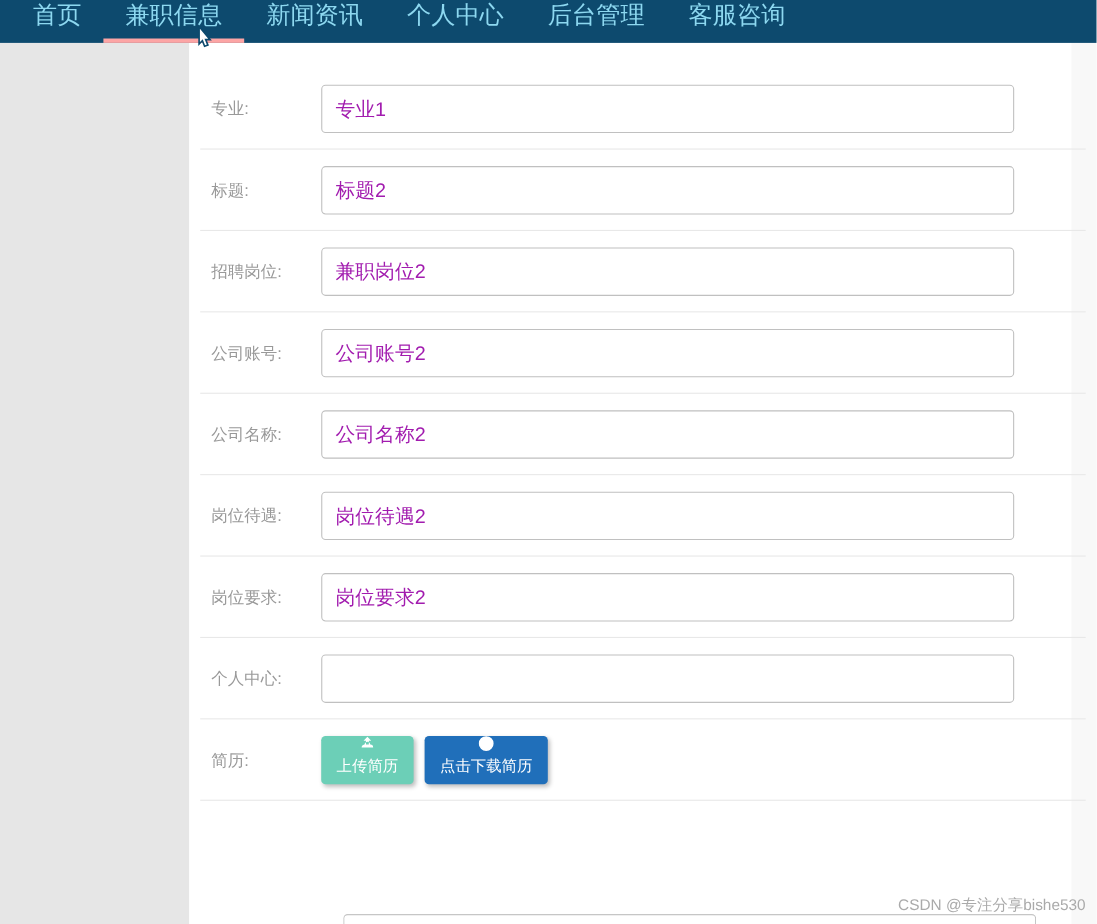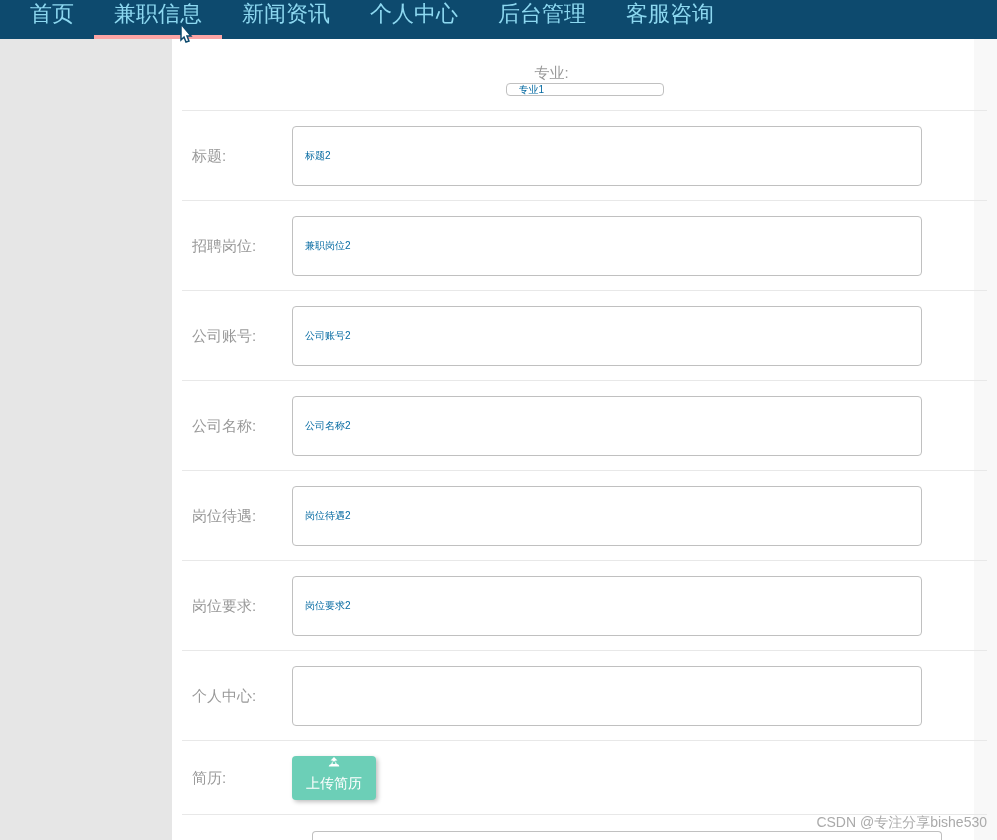--- a/index.html
+++ b/index.html
@@ -76,38 +76,37 @@
       padding: 0 10px 0 10px;
     }
     .form-row {
       display: flex;
       align-items: center;
       padding: 15px 10px 14px 10px;
       border-bottom: 1px solid #e8e8e8;
       position: relative;
     }
     .form-row:first-child {
-      padding-top: 25px;
-      flex-direction: column;
+      padding-top: 38px;
     }
     .form-label {
       width: 100px;
       color: #999;
       font-size: 15px;
       flex-shrink: 0;
       text-align: left;
     }
     .form-input {
       flex: 1;
-      height: 60px;
+      height: 44px;
       border: 1px solid #c0c0c0;
       border-radius: 4px;
       padding: 0 12px;
-      font-size: 10px;
-      color: #0369a1;
+      font-size: 18px;
+      color: #a21caf;
       outline: none;
       max-width: 630px;
     }
     .button-group {
       display: flex;
       gap: 10px;
     }
     .btn {
       display: inline-flex;
       align-items: center;
@@ -218,20 +217,27 @@
 
     <div class="form-row">
       <span class="form-label">简历:</span>
       <div class="button-group">
         <button class="btn btn-upload">
           <svg class="upload-icon" width="14" height="14" viewBox="0 0 16 16">
             <path d="M8 1 L4 5 L6.5 5 L6.5 9 L9.5 9 L9.5 5 L12 5 Z M2 12 C2 10 4 9 5 9 C5 7 7 6 8 6 C10 6 11 8 11 9 C13 9 14 10 14 12 Z"></path>
           </svg>
           <span>上传简历</span>
         </button>
+        <button class="btn btn-download">
+          <svg class="download-icon" width="14" height="14" viewBox="0 0 16 16">
+            <circle cx="8" cy="8" r="7" fill="none" stroke="#fff" stroke-width="1.5"></circle>
+            <path d="M8 4 L8 9 M5 8 L8 11 L11 8" fill="none" stroke="#fff" stroke-width="1.5"></path>
+          </svg>
+          <span>点击下载简历</span>
+        </button>
       </div>
     </div>
 
   </div>
   <div class="partial-input-bottom"></div>
 </div>
 
 <div class="watermark">CSDN @专注分享bishe530</div>
 
 </body></html>

